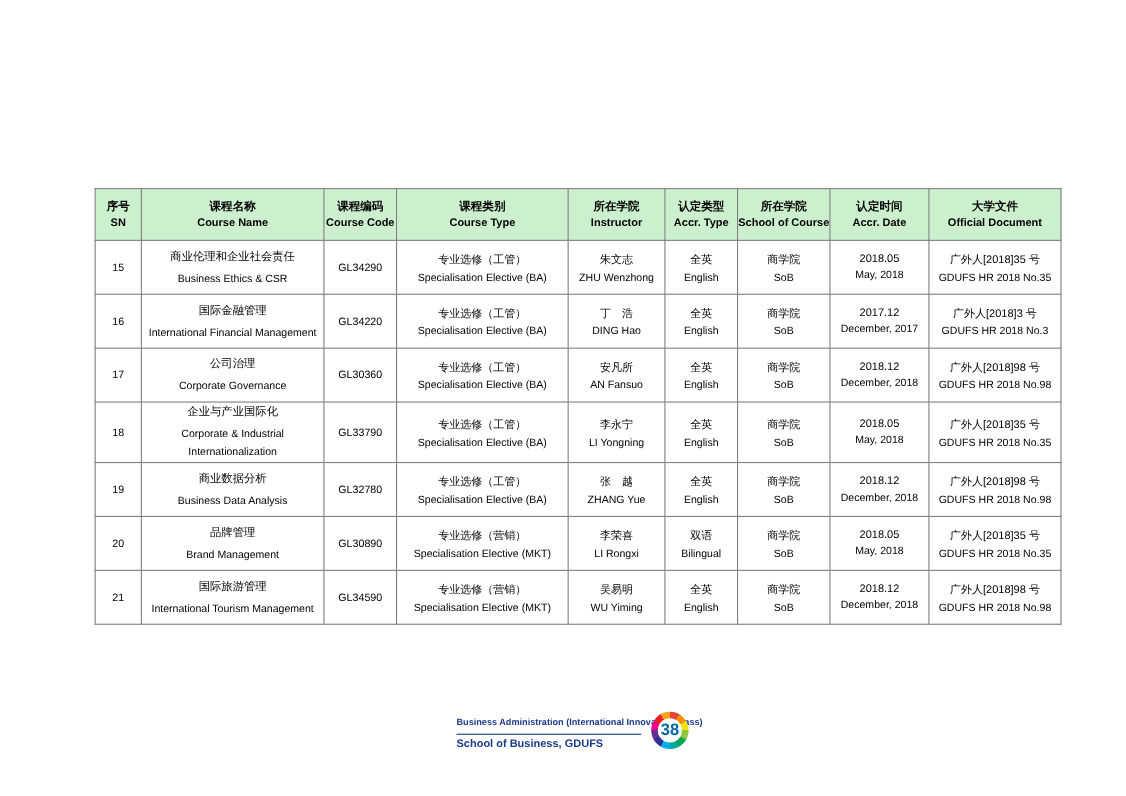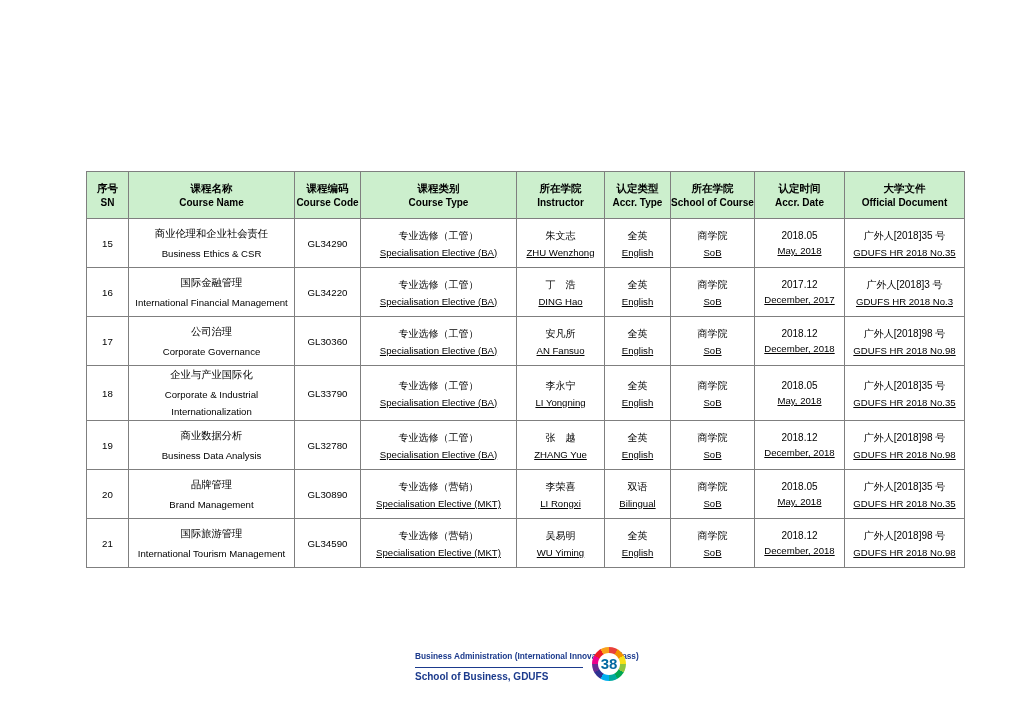--- a/index.html
+++ b/index.html
@@ -92,21 +92,20 @@
     font-size: 9.6px;
   }
   .two-line .l1 {
     display: block;
     font-size: 10px;
     margin-bottom: 4px;
   }
   .two-line .l2 {
     display: block;
     font-size: 9.6px;
-    text-decoration: underline;
   }
   td.code {
     font-size: 9.8px;
   }
   .footer {
     position: absolute;
     left: 0;
     top: 645px;
     width: 1024px;
     height: 60px;

